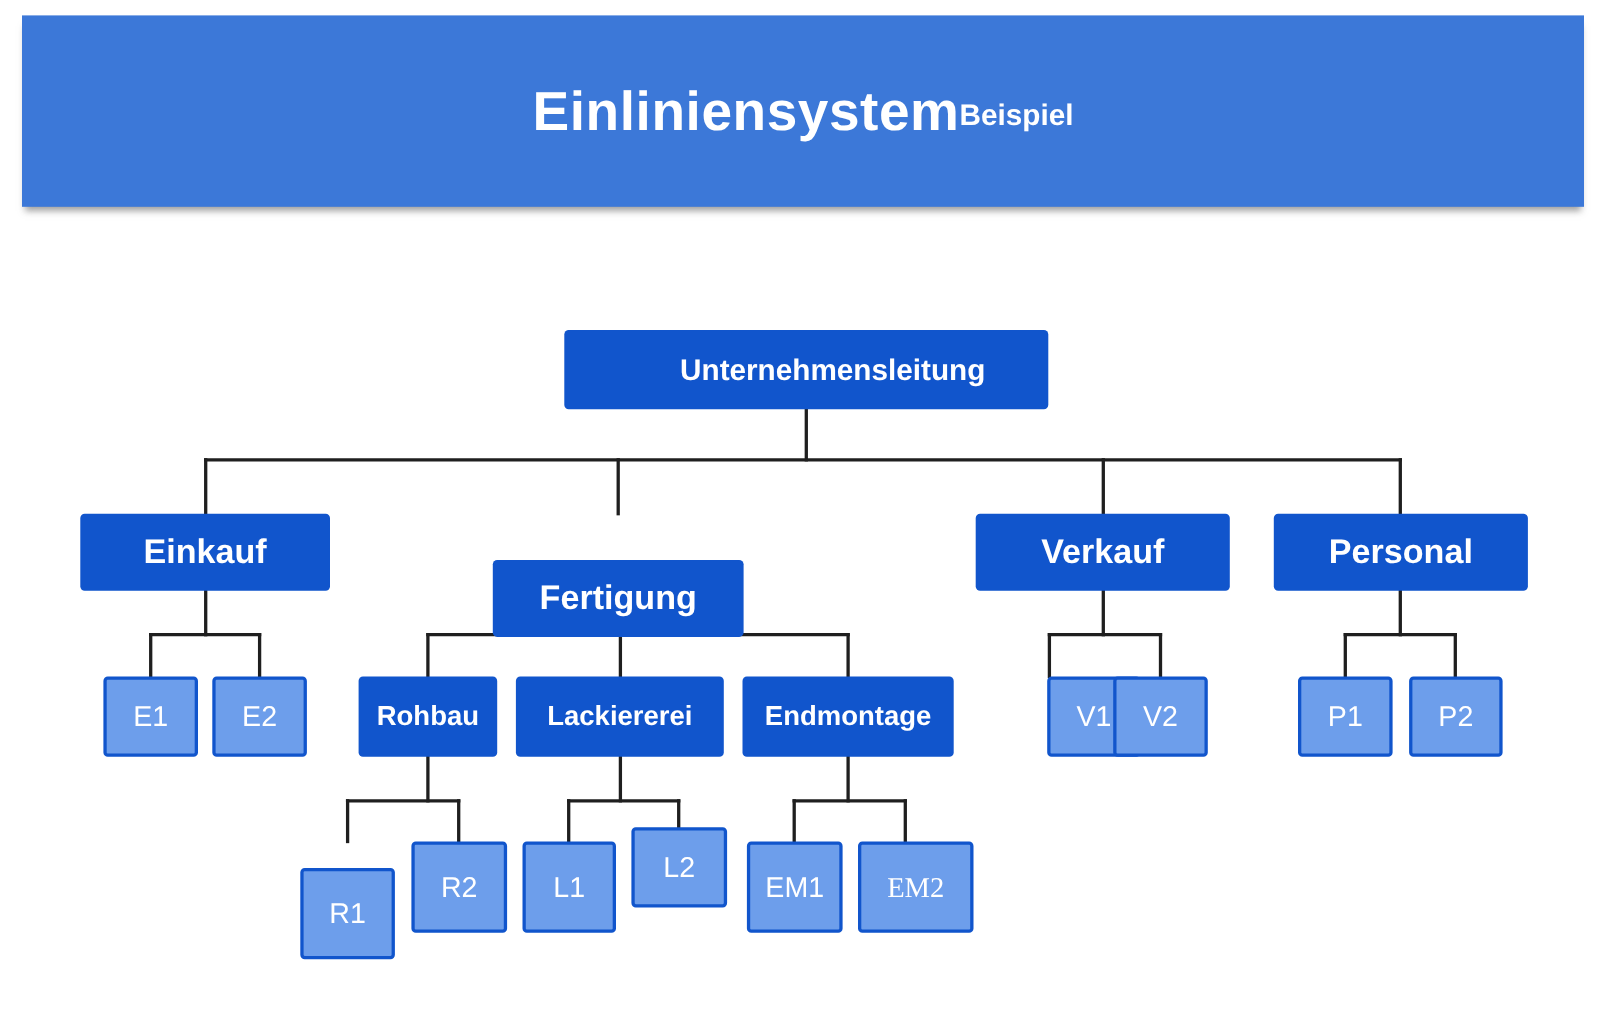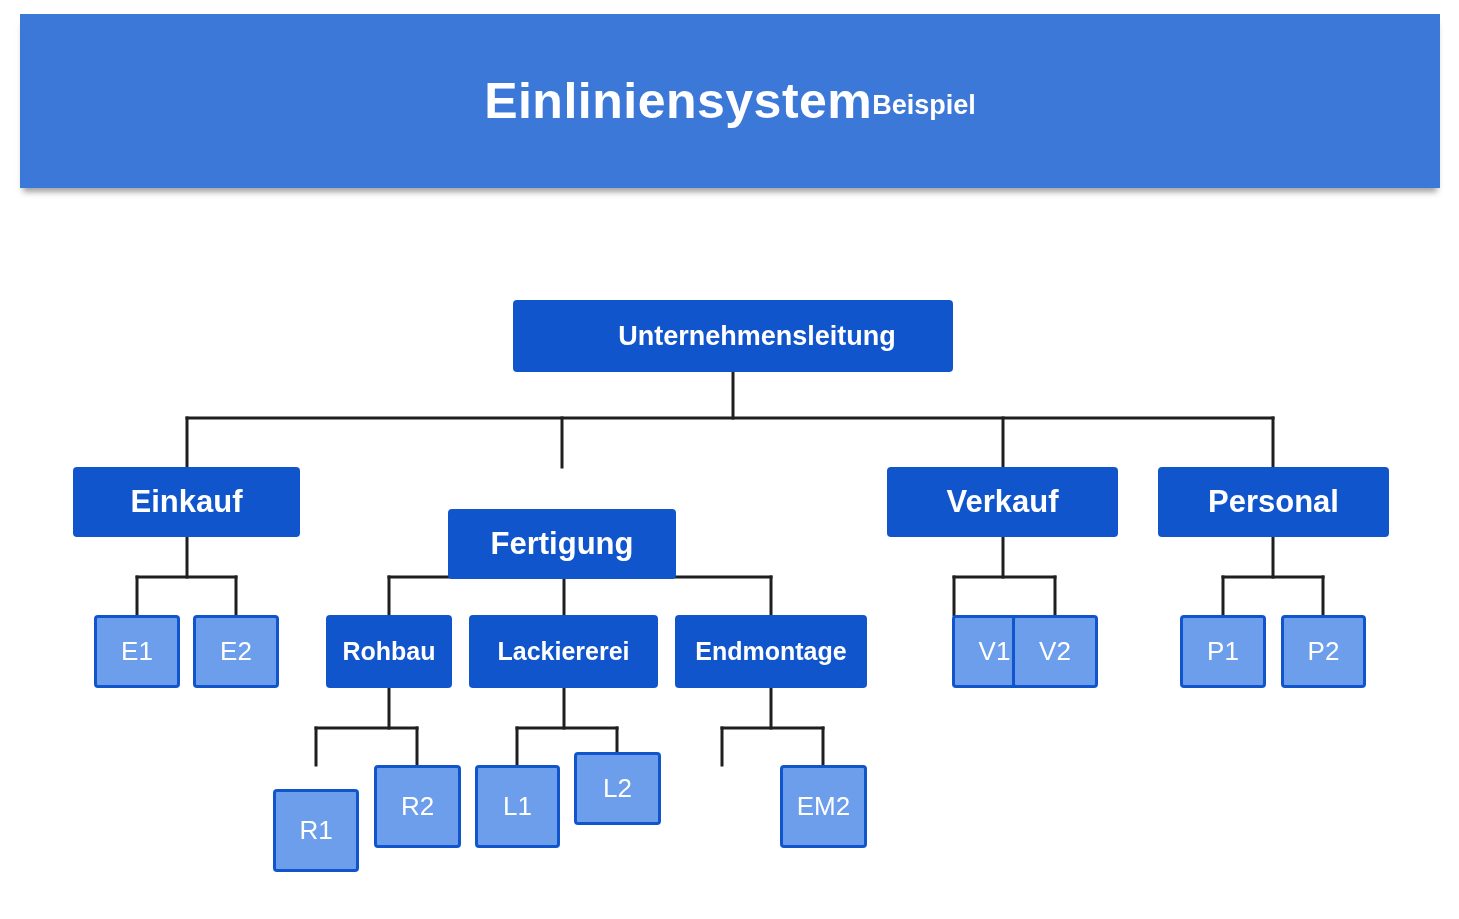--- a/index.html
+++ b/index.html
@@ -130,15 +130,16 @@
 
   <div class="node light leaf-node" style="left:1180px;top:615px;width:86px;height:73px;">P1</div>
   <div class="node light leaf-node" style="left:1281px;top:615px;width:85px;height:73px;">P2</div>
 
   <div class="node light leaf-node" style="left:273px;top:765px;width:86px;height:83px;margin-top:24px;">R1</div>
   <div class="node light leaf-node" style="left:374px;top:765px;width:87px;height:83px;">R2</div>
 
   <div class="node light leaf-node" style="left:475px;top:765px;width:85px;height:83px;">L1</div>
   <div class="node light leaf-node" style="left:574px;top:752px;width:87px;height:73px;">L2</div>
 
-  <div class="node light leaf-node" style="left:780px;top:765px;width:87px;height:83px;">EM2</div>
+  <div class="node light leaf-node" style="left:679px;top:765px;width:87px;height:83px;">EM1</div>
+  <div class="node light leaf-node" style="left:780px;top:765px;width:105px;height:83px;font-family:Liberation Serif, serif;">EM2</div>
 
 </div>
 
 </body></html>

